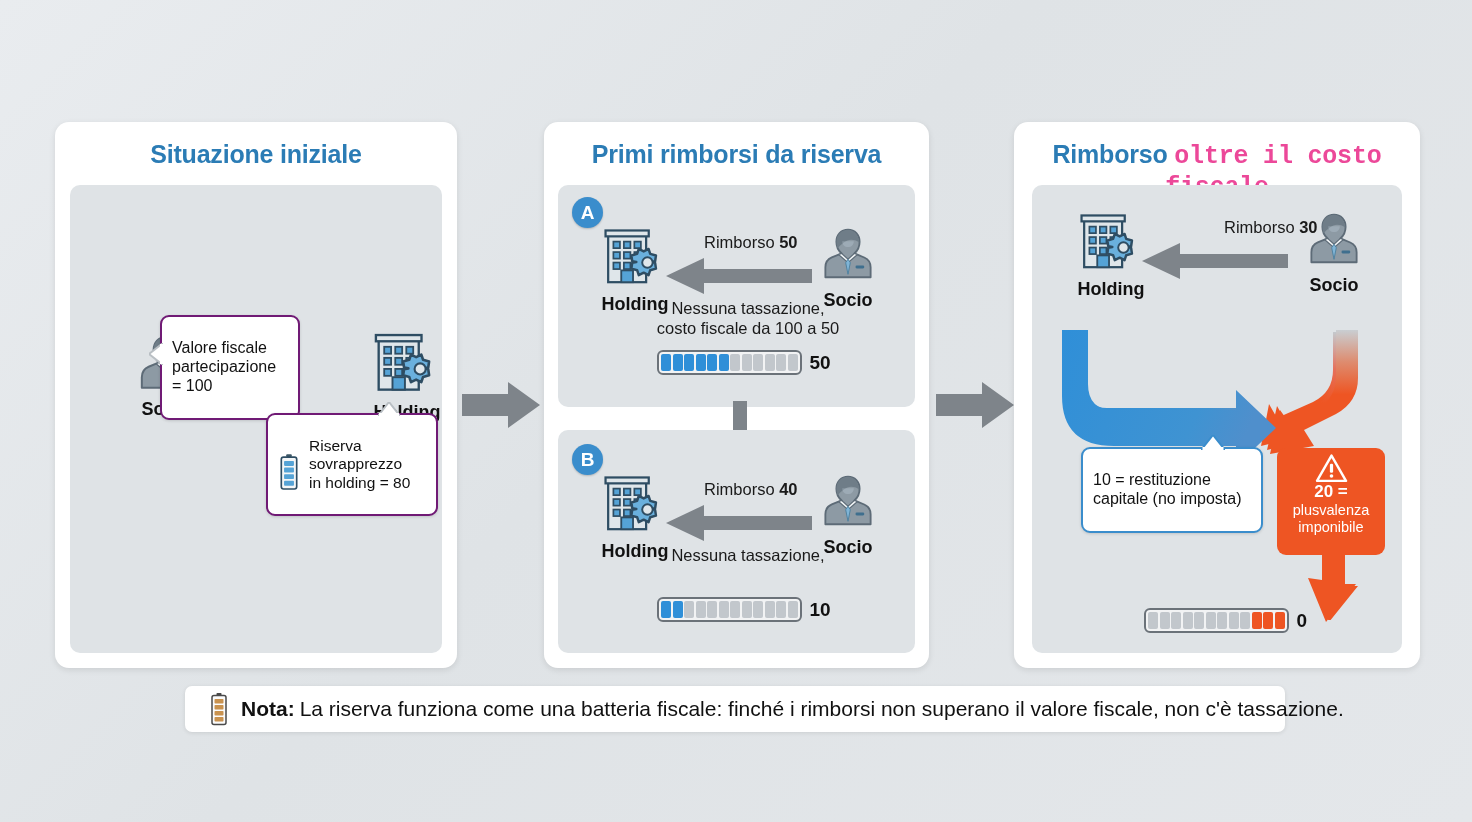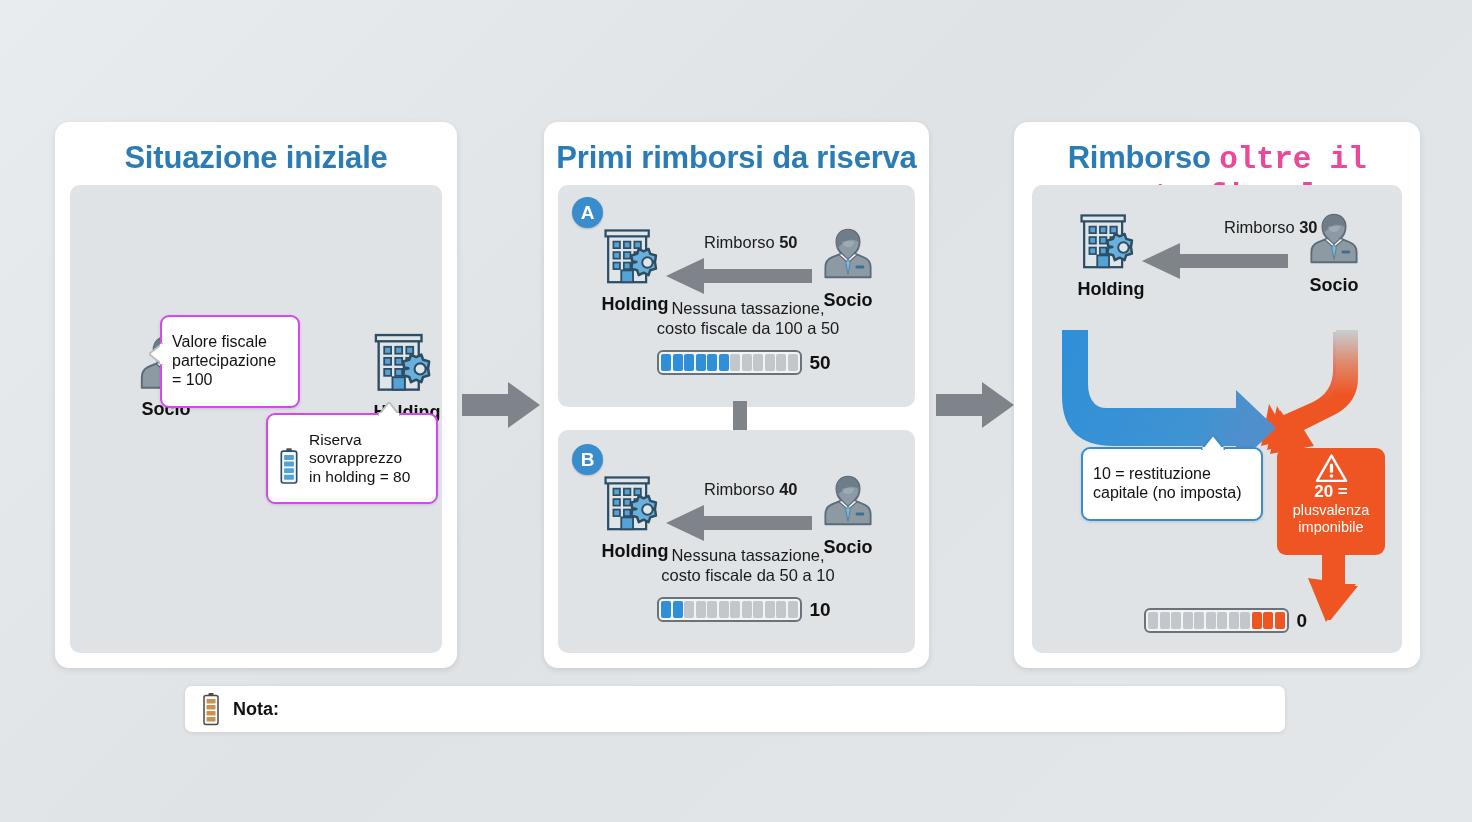--- a/index.html
+++ b/index.html
@@ -19,21 +19,21 @@
     background: #ffffff;
     border-radius: 14px;
     box-shadow: 0 2px 6px rgba(0,0,0,0.10);
   }
   #panel-1 { left: 55px;   top: 122px; width: 402px; height: 546px; }
   #panel-2 { left: 544px;  top: 122px; width: 385px; height: 546px; }
   #panel-3 { left: 1014px; top: 122px; width: 406px; height: 546px; }
 
   .panel-title {
     text-align: center;
-    font-size: 31px;
+    font-size: 25px;
     font-weight: bold;
     color: #2b7cb5;
     letter-spacing: -0.2px;
     padding-top: 18px;
   }
   .panel-title .accent { color: #ec4899; font-family: Liberation Mono, monospace; }
 
   .inner-box {
     position: absolute;
     background: #dfe3e6;
@@ -103,23 +103,23 @@
   .seg.grey { background: #c2c7cc; }
   .bar-value {
     margin-left: 8px;
     font-size: 19px; font-weight: bold; color: #111;
   }
 
   
   .callout {
     position: absolute;
     background: #ffffff;
-    border: 2px solid #d946ef;
+    border: 2px solid #701a75;
     border-radius: 9px;
-    padding: 16px 10px;
+    padding: 22px 10px;
     font-size: 16px;
     line-height: 1.18;
     color: #111;
     box-shadow: 0 1px 3px rgba(0,0,0,0.14);
   }
   .callout b { font-weight: normal; }
   .callout.blue-border { border-color: #3a8dcc; }
 
   
   #warn-box {
@@ -137,23 +137,23 @@
   #warn-box b { font-weight: bold; font-size: 17px; }
 
   
   #note-bar {
     position: absolute;
     left: 185px; top: 686px;
     width: 1100px; height: 46px;
     background: #ffffff;
     border-radius: 7px;
     display: flex; align-items: center;
-    padding-left: 16px;
+    padding-left: 24px;
     box-shadow: 0 1px 4px rgba(0,0,0,0.10);
-    font-size: 18px;
+    font-size: 21px;
     color: #111;
   }
   #note-bar .nota-label { font-weight: bold; margin-right: 5px; }
   #note-bar .note-text { white-space: nowrap; }
 </style>
 </head>
 <body>
 
 <svg width="0" height="0" style="position:absolute" aria-hidden="true">
   <defs>
@@ -346,21 +346,20 @@
     <div class="arrow-label" style="left:146px; top:50px;">
       <span>Rimborso </span><b>40</b>
     </div>
 
     <svg class="flow-arrow" style="left:106px; top:74px;" width="148" height="38">
       <path d="M148 12 L40 12 L40 1 L2 19 L40 37 L40 26 L148 26 Z" fill="#7e848a"></path>
     </svg>
 
     <div class="note-line" style="left:50px; top:115px; width:280px;">
       <div>Nessuna tassazione,</div>
-      <div>costo fiscale da 50 a 10</div>
     </div>
 
     <div class="bar-wrap" style="left:99px; top:167px;">
       <div class="bar">
         <span class="seg blue"></span>
           <span class="seg blue"></span>
         <span class="seg grey"></span>
           <span class="seg grey"></span>
           <span class="seg grey"></span>
         <span class="seg grey"></span>
@@ -496,13 +495,14 @@
   </div>
   <span class="bar-value">0</span>
 </div>
 
 <div id="note-bar">
   <svg style="position:absolute; left:-15px; top:-12px;" width="26" height="16"></svg>
   <svg width="20" height="35" style="flex:none; margin-right:12px;">
       <use href="#sym-battery-orange"></use>
     </svg>
   <span class="nota-label">Nota:</span>
+  <span class="note-text">La riserva funziona come una batteria fiscale: finché i rimborsi non superano il valore fiscale, non c'è tassazione.</span>
 </div>
 
 </body></html>

